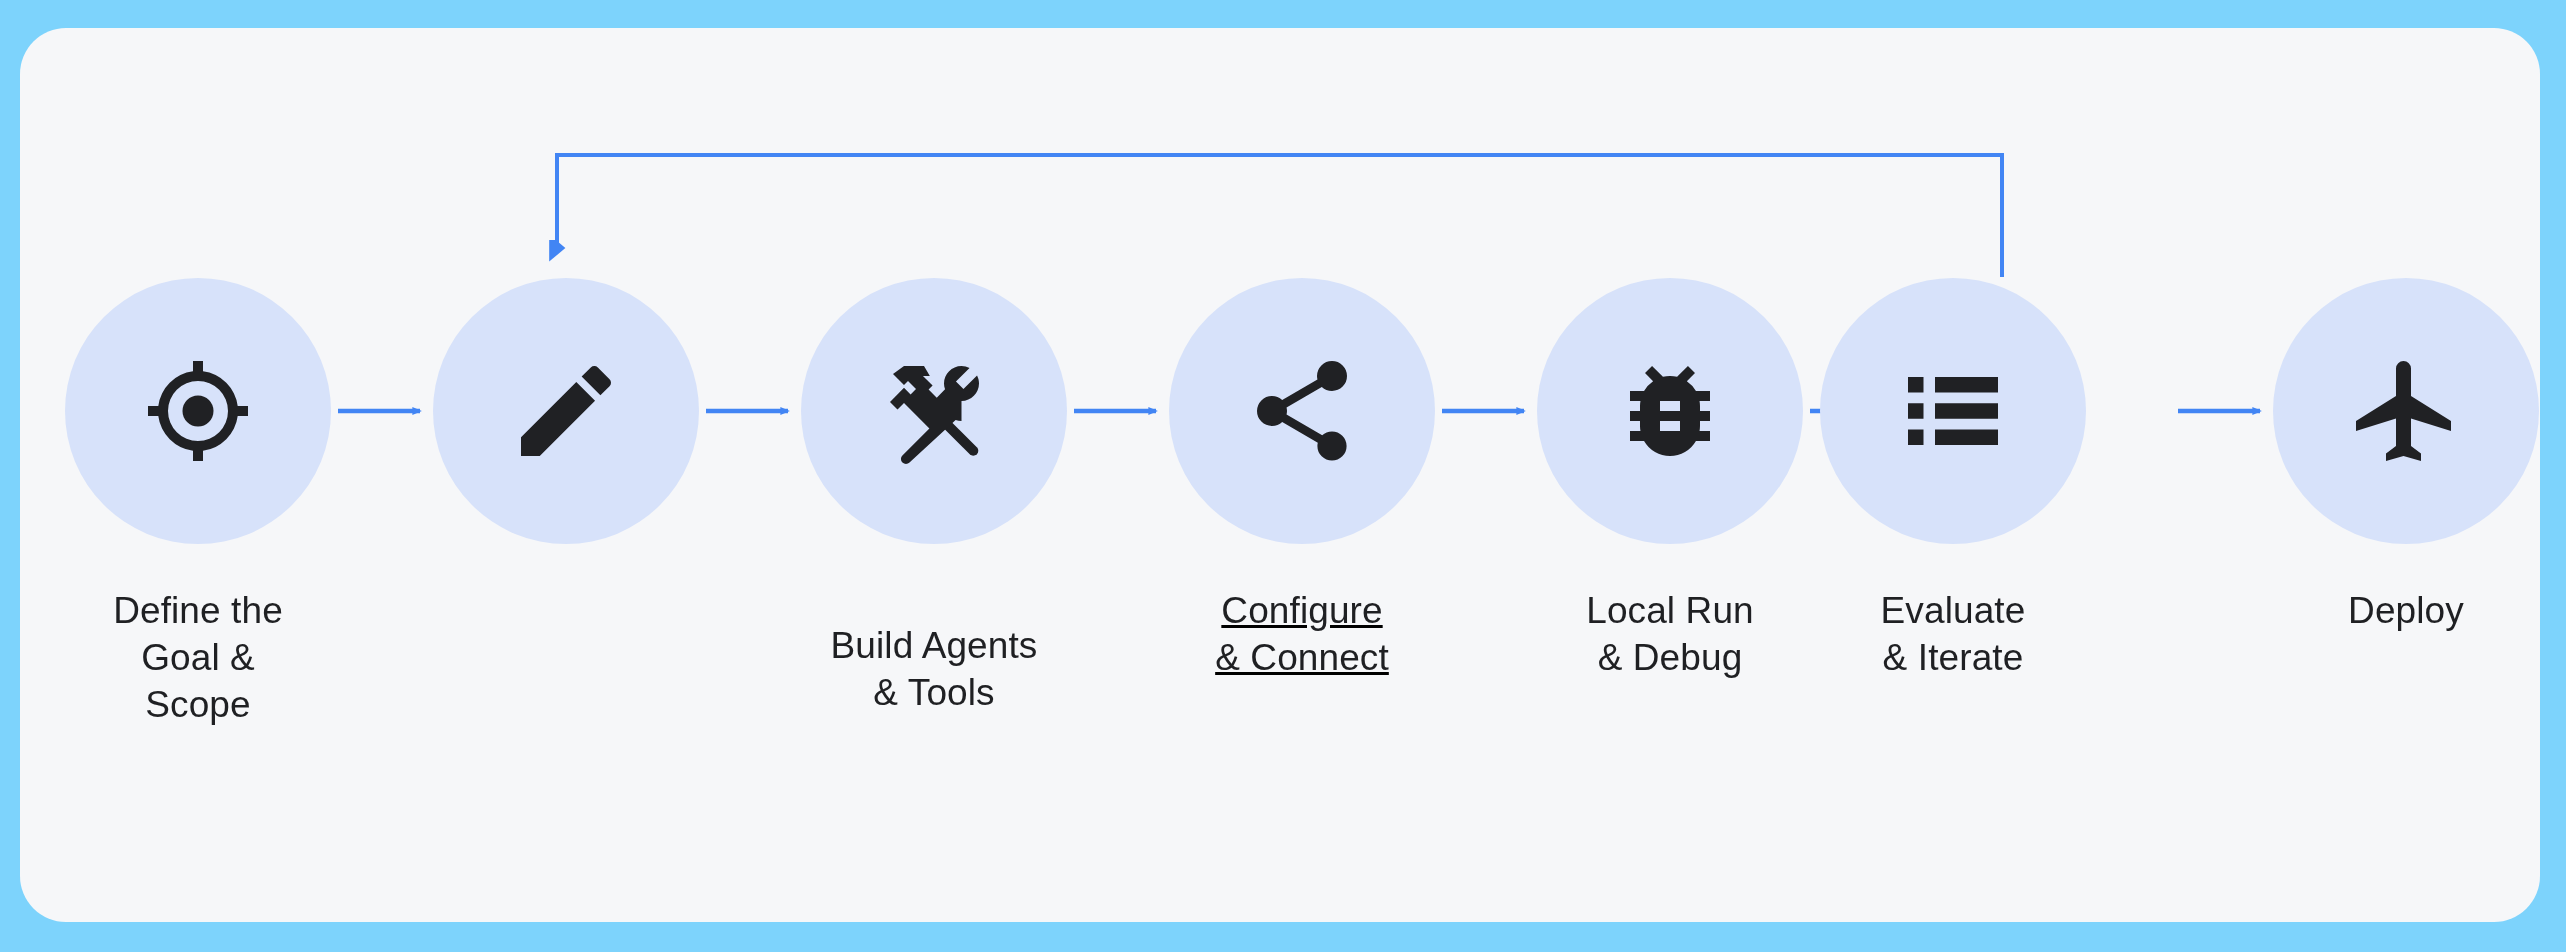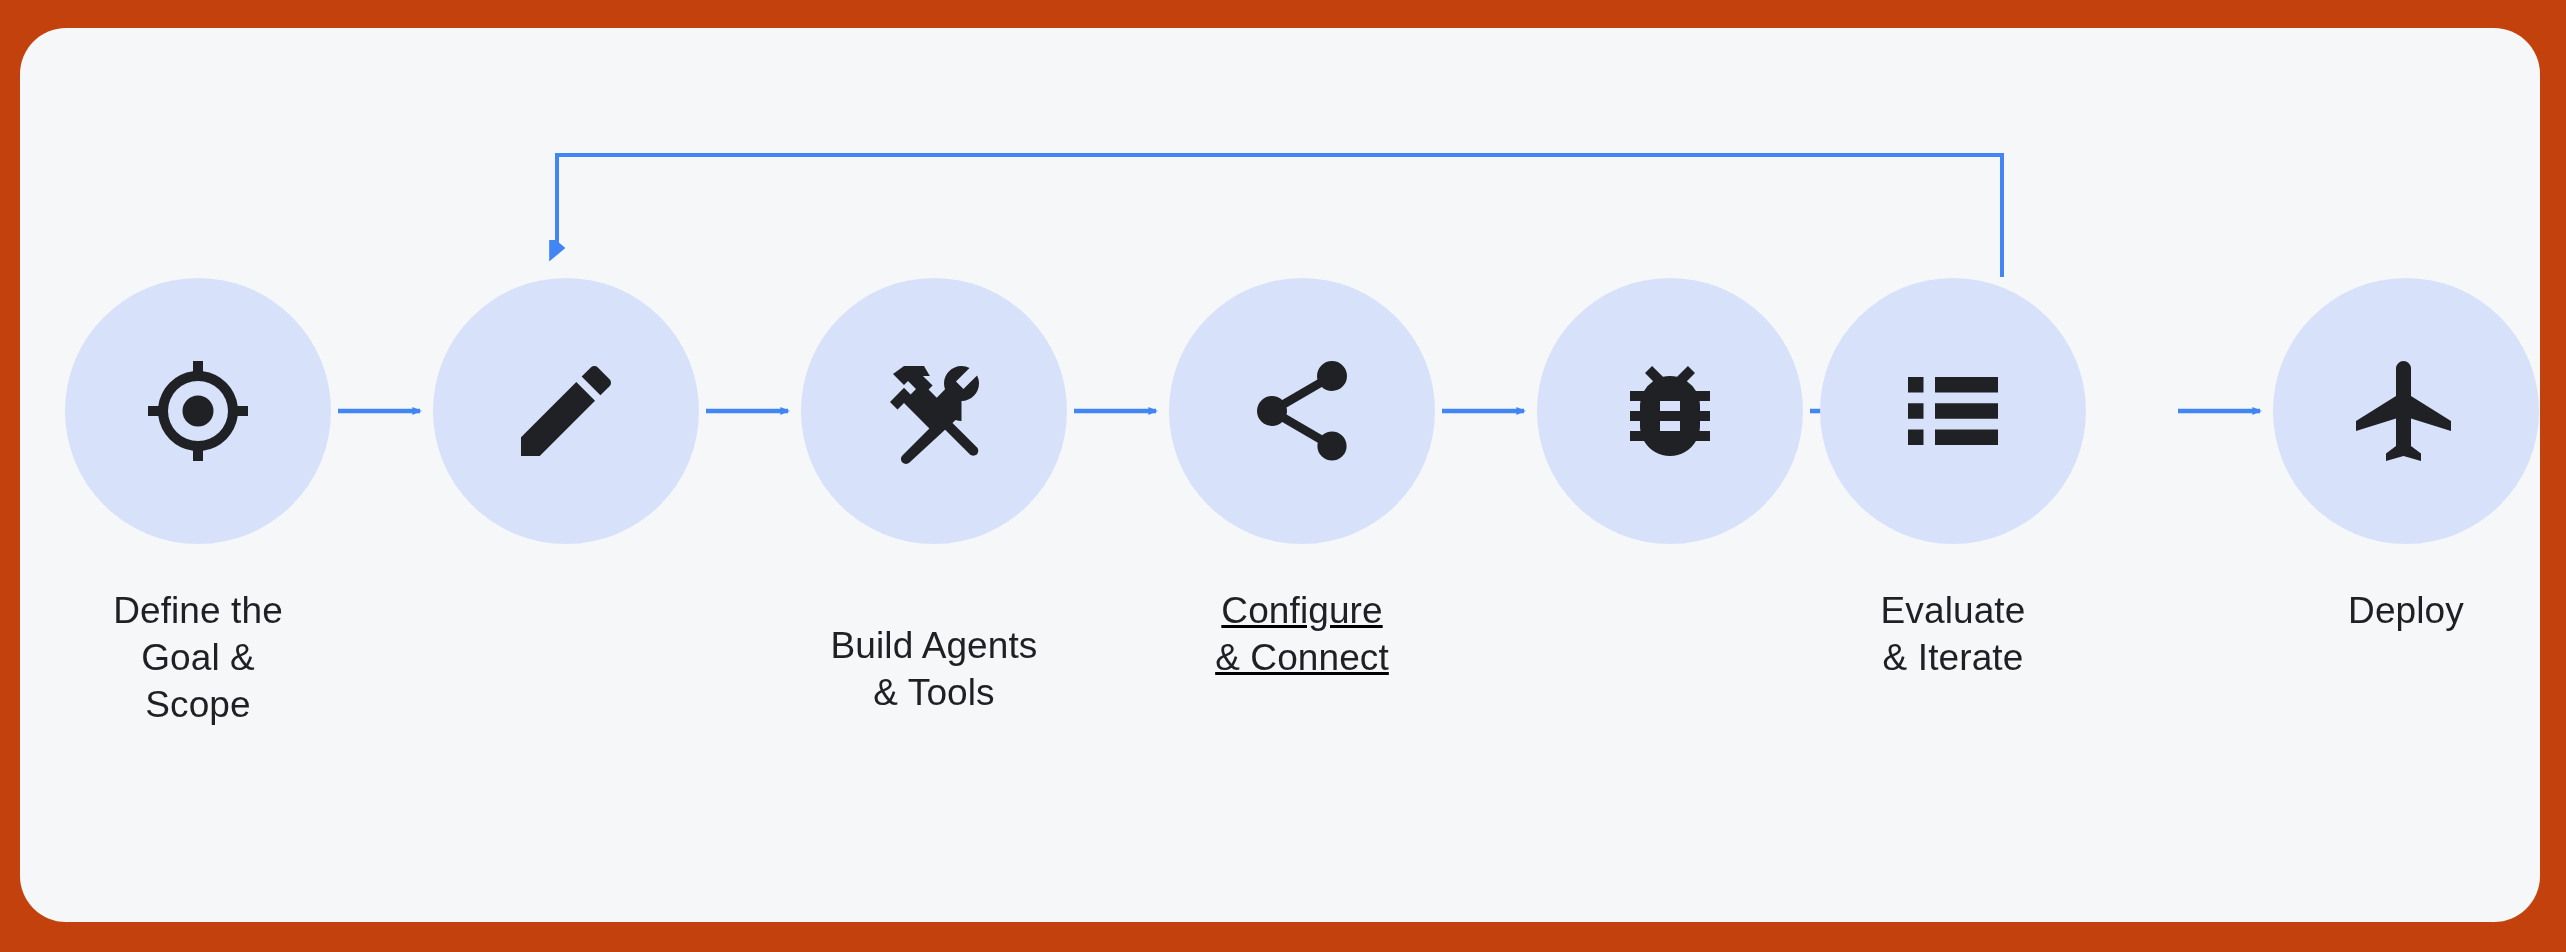--- a/index.html
+++ b/index.html
@@ -12,21 +12,21 @@
     width: 2566px;
     height: 952px;
     font-family: "Liberation Sans", sans-serif;
     overflow: hidden;
   }
 
   #canvas {
     position: relative;
     width: 2566px;
     height: 952px;
-    background: #c2410c;
+    background: #7dd3fc;
   }
 
   
   #panel {
     position: absolute;
     left: 20px;
     top: 28px;
     width: 2520px;
     height: 894px;
     background: #F6F7F9;
@@ -176,20 +176,22 @@
     </div>
 
     <div class="step" style="left:1537px;">
       <div class="step-circle">
         <span class="step-icon">
           <svg viewBox="0 0 24 24">
             <path d="M20 8h-2.81a5.98 5.98 0 0 0-1.82-1.96L17 4.41 15.59 3l-2.17 2.17C12.96 5.06 12.49 5 12 5s-.96.06-1.41.17L8.41 3 7 4.41l1.62 1.63A5.98 5.98 0 0 0 6.81 8H4v2h2.09c-.05.33-.09.66-.09 1v1H4v2h2v1c0 .34.04.67.09 1H4v2h2.81a6 6 0 0 0 10.38 0H20v-2h-2.09c.05-.33.09-.66.09-1v-1h2v-2h-2v-1c0-.34-.04-.67-.09-1H20V8zm-6 8h-4v-2h4v2zm0-4h-4v-2h4v2z"></path>
           </svg>
         </span>
       </div>
+      <div class="step-label">Local Run
+&amp; Debug</div>
     </div>
 
     <div class="step" style="left:1820px;">
       <div class="step-circle">
         <span class="step-icon">
           <svg viewBox="0 0 24 24">
             <rect x="3" y="5.2" width="3.1" height="3.1"></rect>
             <rect x="8.4" y="5.2" width="12.6" height="3.1"></rect>
             <rect x="3" y="10.45" width="3.1" height="3.1"></rect>
             <rect x="8.4" y="10.45" width="12.6" height="3.1"></rect>

